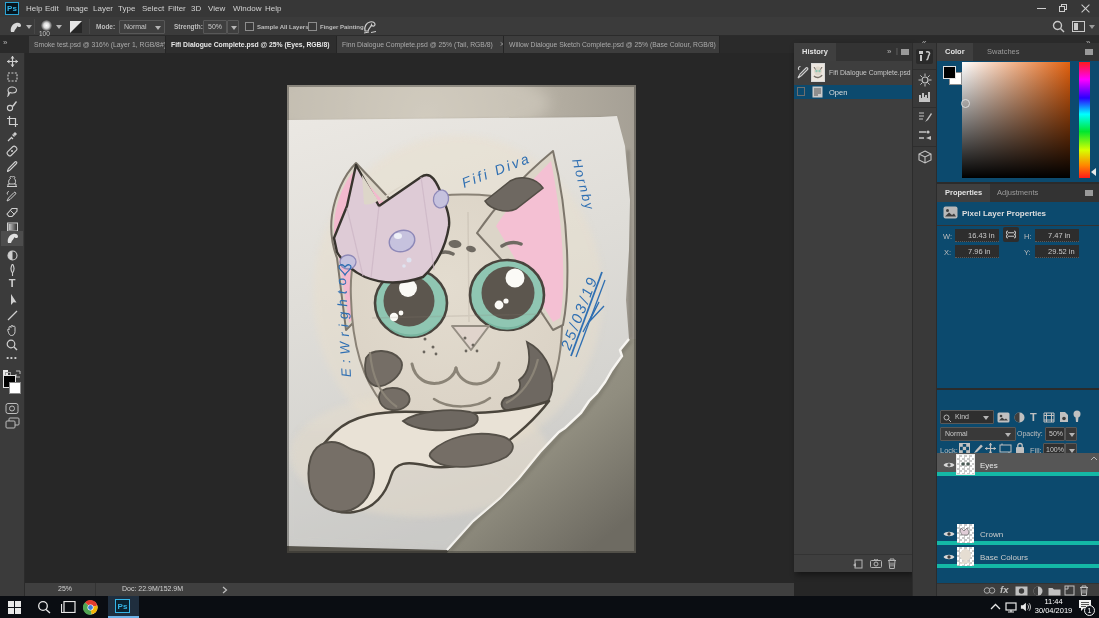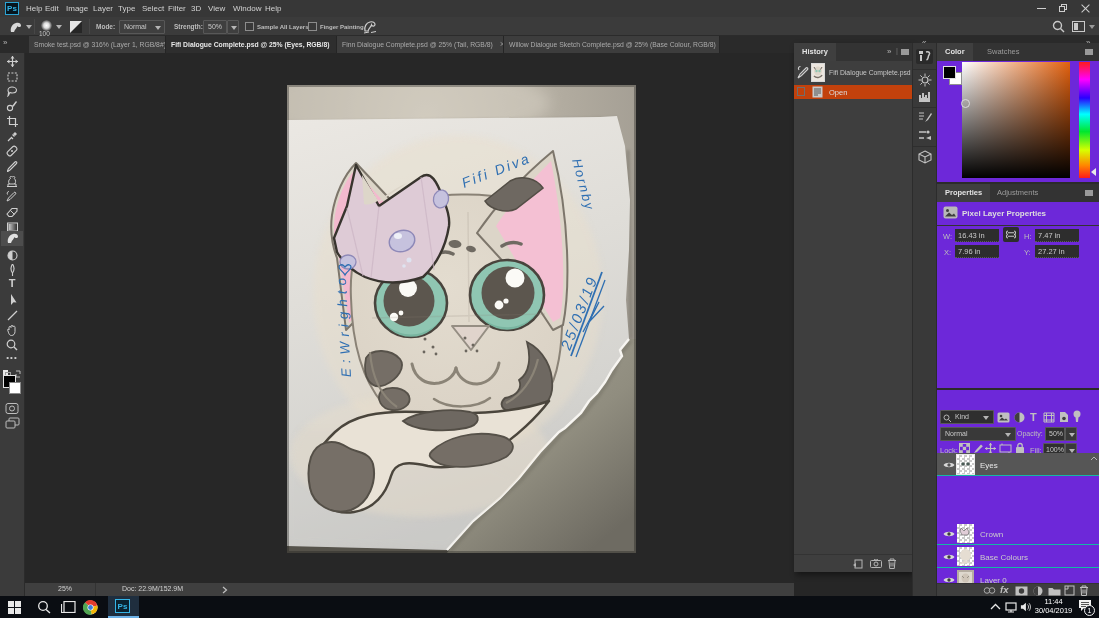--- a/index.html
+++ b/index.html
@@ -24,28 +24,28 @@
 
 #toolbar{left:0;top:53px;width:25px;height:543px;background:#3b3b3b;border-right:1px solid #2b2b2b}
 .tool{position:absolute;left:1px;width:22px;height:14px;text-align:center}
 
 #canvas{left:25px;top:53px;width:769px;height:530px;background:#272727}
 
 #statusbar{left:25px;top:583px;width:769px;height:13px;background:#3f3f3f;color:#d2d2d2;font-size:7px}
 
 #history{left:794px;top:43px;width:118px;height:529px;background:#3e3e3e;box-shadow:2px 3px 6px rgba(0,0,0,.45)}
 #iconstrip{left:912px;top:43px;width:24px;height:553px;background:#393939;border-left:1px solid #2c2c2c}
-#dock{left:936px;top:43px;width:163px;height:553px;background:#6d28d9;border-left:1px solid #2c2c2c}
+#dock{left:936px;top:43px;width:163px;height:553px;background:#0c4a6e;border-left:1px solid #2c2c2c}
 .phead{position:absolute;left:0;width:100%;height:18px;background:#333333;font-size:7.5px;color:#9b9b9b}
 .ptab{position:absolute;top:0;height:18px;line-height:18px;padding:0 8px}
 .ptab.act{background:#3f3f3f;color:#e4e4e4;font-weight:bold}
-.fieldbox{position:absolute;height:13px;background:#2d2d2d;border-bottom:1px dotted #5a5a5a;color:#c9c9c9;font-size:7.5px;line-height:13px;padding-left:3px}
+.fieldbox{position:absolute;height:13px;background:#2d2d2d;border-bottom:1px dotted #5a5a5a;color:#c9c9c9;font-size:7.5px;line-height:13px;padding-left:13px}
 
 #taskbar{left:0;top:596px;width:1099px;height:22px;background:#0a0d12;color:#eee}
-.lrow{position:absolute;left:0;width:163px;height:23px;border-bottom:1px solid #14b8a6}
+.lrow{position:absolute;left:0;width:163px;height:23px;border-bottom:4px solid #14b8a6}
 .leye{position:absolute;left:6px;top:8px;width:12px;height:8px}
 .lthumb{position:absolute;left:20px;top:2px;width:17px;height:19px;background:conic-gradient(#c9c9c9 90deg,#ffffff 90deg 180deg,#c9c9c9 180deg 270deg,#ffffff 270deg);background-size:5px 5px}
 .lname{position:absolute;left:43px;top:8px;font-size:8px;color:#cccccc}
 </style></head>
 <body>
 <div id="app">
 
   <div id="menubar" class="abs">
     <div id="pslogo" class="abs">Ps</div>
     <span class="mi" style="left:26px">Help</span>
@@ -394,21 +394,21 @@
         <svg width="12" height="17" viewBox="0 0 12 17">
             <ellipse cx="6" cy="7" rx="4" ry="4.5" fill="#ddd5c9"></ellipse>
             <circle cx="4.5" cy="7" r="1.2" fill="#8fc6b2"></circle>
             <circle cx="7.5" cy="7" r="1.2" fill="#8fc6b2"></circle>
             <path d="M2,3 L3.5,5.5 M10,3 L8.5,5.5" stroke="#6e6861" stroke-width="1"></path>
             <path d="M2,12 C5,15 9,13 10,11" stroke="#756e66" stroke-width="1.5" fill="none"></path>
           </svg>
       </div>
       <span class="abs" style="left:35px;top:7px;font-size:6.8px;color:#c7c7c7;white-space:nowrap">Fifi Dialogue Complete.psd</span>
     </div>
-    <div class="abs" style="left:0;top:42px;width:118px;height:14px;background:#c2410c">
+    <div class="abs" style="left:0;top:42px;width:118px;height:14px;background:#0c4a6e">
       <div class="abs" style="left:3px;top:2px;width:8px;height:9px;border:1px solid #6e6e6e"></div>
       <svg class="abs" style="left:18px;top:1px" width="11" height="12">
           <rect x="0.5" y="0.5" width="10" height="11" fill="#c9c9c9"></rect>
           <path d="M2,3 h7 M2,5 h7 M2,7 h7 M2,9 h4" stroke="#555" stroke-width="1"></path>
         </svg>
       <span class="abs" style="left:35px;top:3px;font-size:7.5px;color:#dedede">Open</span>
     </div>
     <div class="abs" style="left:0;top:511px;width:118px;height:18px;border-top:1px solid #333">
       <svg class="abs" style="left:58px;top:4px" width="12" height="10" viewBox="0 0 12 10">
           <rect x="3" y="1" width="7" height="8" fill="none" stroke="#b5b5b5"></rect>
@@ -489,21 +489,21 @@
     <span class="abs" style="left:6px;top:189px;font-size:7.5px;color:#bdbdbd">W:</span>
     <div class="fieldbox" style="left:18px;top:186px;width:44px">16.43 in</div>
     <div class="abs" style="left:66px;top:184px;width:16px;height:15px;background:#2d2d2d;border-radius:2px"><svg width="16" height="15" viewBox="0 0 16 15">
           <path d="M5,4 C3,4 3,7.5 5,7.5 M5,7.5 C3,7.5 3,11 5,11 M11,4 C13,4 13,7.5 11,7.5 M11,7.5 C13,7.5 13,11 11,11 M5,5.8 h6 M5,9.2 h6" fill="none" stroke="#c9c9c9" stroke-width="1.1"></path>
         </svg></div>
     <span class="abs" style="left:87px;top:189px;font-size:7.5px;color:#bdbdbd">H:</span>
     <div class="fieldbox" style="left:98px;top:186px;width:44px">7.47 in</div>
     <span class="abs" style="left:7px;top:205px;font-size:7.5px;color:#bdbdbd">X:</span>
     <div class="fieldbox" style="left:18px;top:202px;width:44px">7.96 in</div>
     <span class="abs" style="left:87px;top:205px;font-size:7.5px;color:#bdbdbd">Y:</span>
-    <div class="fieldbox" style="left:98px;top:202px;width:44px">27.27 in</div>
+    <div class="fieldbox" style="left:98px;top:202px;width:44px">29.52 in</div>
     <div class="abs" style="left:0;top:345px;width:163px;height:2px;background:#2b2b2b"></div>
 
     <div class="ddbox" style="left:3px;top:367px;width:54px;height:14px;background:#2f2f2f">
       <svg class="abs" style="left:2px;top:3px" width="9" height="9">
           <circle cx="3.5" cy="3.5" r="2.5" fill="none" stroke="#b5b5b5"></circle>
           <path d="M5.5,5.5 L8,8" stroke="#b5b5b5"></path>
         </svg>
       <span style="margin-left:10px">Kind</span>
       <div class="dn" style="right:4px;top:5px"></div>
     </div>
@@ -592,32 +592,20 @@
         <svg class="leye" viewBox="0 0 12 8">
             <path d="M0.5,4 C2.5,1 9.5,1 11.5,4 C9.5,7 2.5,7 0.5,4 Z" fill="#d8d8d8"></path>
             <circle cx="6" cy="4" r="1.7" fill="#3e3e3e"></circle>
           </svg>
         <div class="lthumb"><svg width="17" height="19">
               <ellipse cx="8.5" cy="8" rx="5.5" ry="6" fill="#e5ddd2"></ellipse>
               <path d="M3,16 C7,13 12,14 14,16 L3,17 Z" fill="#e5ddd2"></path>
             </svg></div>
         <span class="lname">Base Colours</span>
       </div>
-      <div class="lrow" style="top:115px">
-        <svg class="leye" viewBox="0 0 12 8">
-            <path d="M0.5,4 C2.5,1 9.5,1 11.5,4 C9.5,7 2.5,7 0.5,4 Z" fill="#d8d8d8"></path>
-            <circle cx="6" cy="4" r="1.7" fill="#3e3e3e"></circle>
-          </svg>
-        <div class="lthumb" style="background:#b5ada1"><svg width="17" height="19">
-              <rect x="2" y="2" width="13" height="15" fill="#ded8ce"></rect>
-              <ellipse cx="8.5" cy="8" rx="4" ry="4.5" fill="#cfc5b8"></ellipse>
-              <path d="M5,6 l2,2 M12,6 l-2,2" stroke="#8a8479" stroke-width="0.8"></path>
-            </svg></div>
-        <span class="lname">Layer 0</span>
-      </div>
     </div>
     <div class="abs" style="left:0;top:540px;width:163px;height:13px;background:#3e3e3e;border-top:1px solid #333">
       <svg class="abs" style="left:46px;top:3px" width="13" height="7">
           <circle cx="4" cy="3.5" r="2.8" fill="none" stroke="#aaa"></circle>
           <circle cx="9" cy="3.5" r="2.8" fill="none" stroke="#aaa"></circle>
         </svg>
       <span class="abs" style="left:63px;top:0px;color:#c0c0c0;font-size:9.5px;font-style:italic;font-weight:bold">fx</span>
       <svg class="abs" style="left:78px;top:2px" width="13" height="10">
           <rect x="0.5" y="0.5" width="12" height="9" fill="#c0c0c0"></rect>
           <circle cx="6.5" cy="5" r="2.7" fill="#3e3e3e"></circle>

